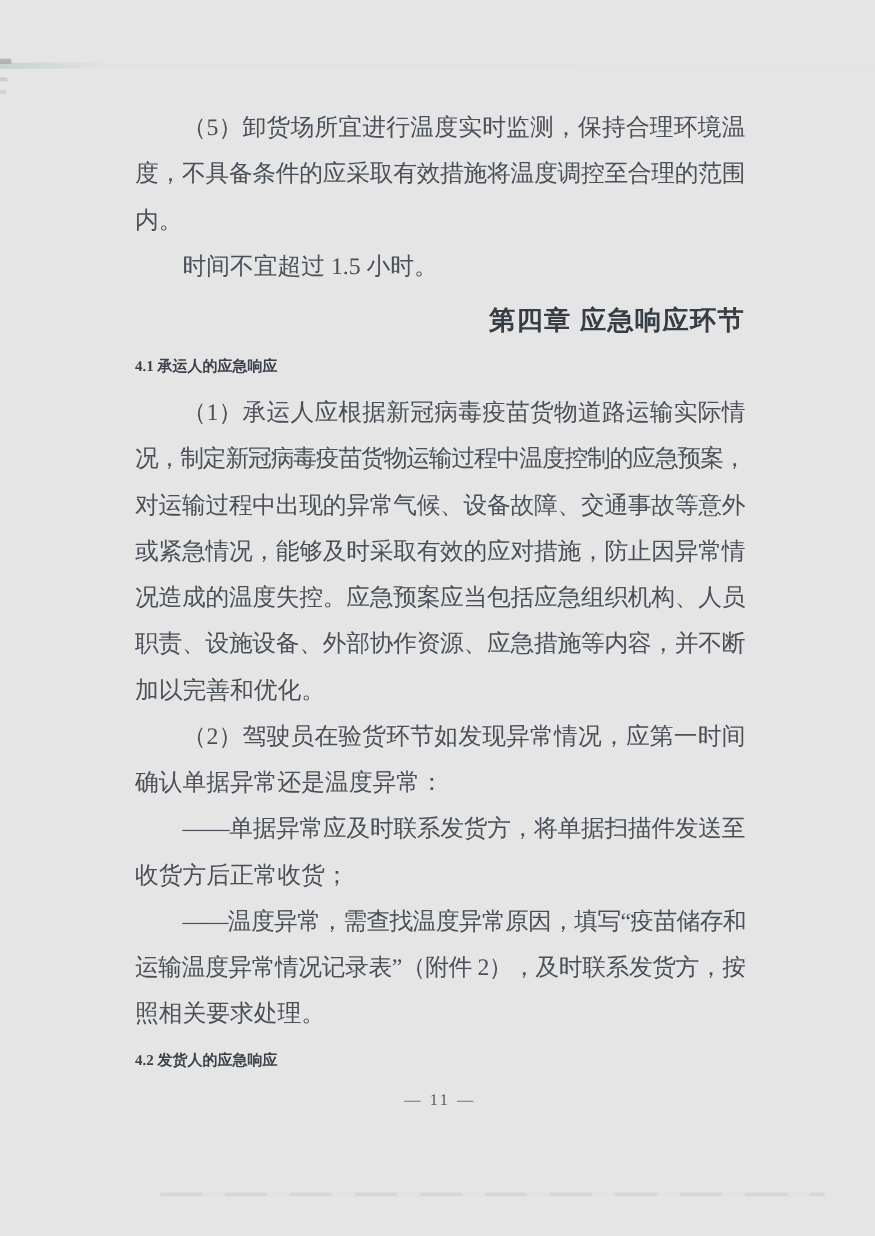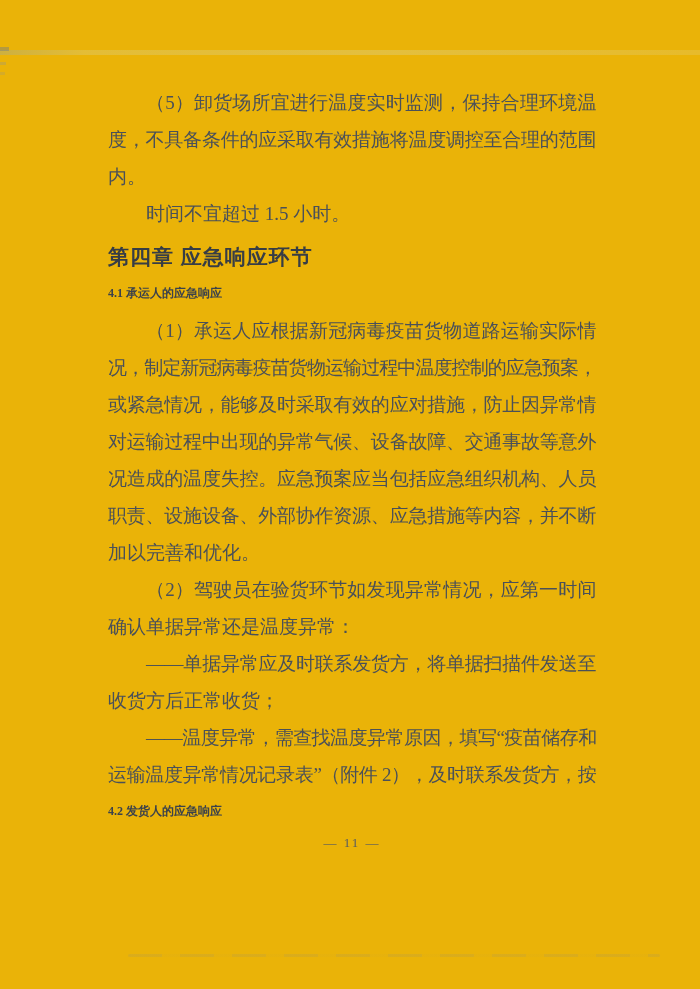--- a/index.html
+++ b/index.html
@@ -4,21 +4,21 @@
 <style>
   html, body {
     margin: 0;
     padding: 0;
     background: #ffffff;
   }
   .page {
     position: relative;
     width: 700px;
     height: 989px;
-    background: #eab308;
+    background: #e5e5e5;
     overflow: hidden;
     font-family: "Liberation Serif", "DejaVu Serif", serif;
   }
 
   
   .artifact { position: absolute; pointer-events: none; }
   .artifact-top {
     top: 50px; left: 0; width: 700px; height: 5px;
     background: linear-gradient(90deg,
       rgba(150,170,168,0.35) 0%,
@@ -66,21 +66,21 @@
     letter-spacing: -0.4px;
   }
   .ln.s05 { letter-spacing: -0.8px; }
   .ln.s1  { letter-spacing: -1.2px; }
   .ln.ind { text-indent: 2em; }
 
   .chapter {
     font-size: 21px;
     line-height: 37px;
     margin-top: 6px;
-    text-align: left;
+    text-align: right;
     font-weight: 700;
     letter-spacing: 1px;
     color: #373d45;
     font-family: "Liberation Sans", "DejaVu Sans", sans-serif;
   }
   .sec {
     font-size: 12px;
     line-height: 37px;
     font-weight: 700;
     color: #3c424b;
@@ -110,30 +110,31 @@
     <div class="ln just">度，不具备条件的应采取有效措施将温度调控至合理的范围</div>
     <div class="ln">内。</div>
     <div class="ln ind">时间不宜超过 1.5 小时。</div>
 
     <div class="chapter">第四章 应急响应环节</div>
 
     <div class="sec">4.1 承运人的应急响应</div>
 
     <div class="ln ind just">（1）承运人应根据新冠病毒疫苗货物道路运输实际情</div>
     <div class="ln just s1">况，制定新冠病毒疫苗货物运输过程中温度控制的应急预案，</div>
+    <div class="ln just">对运输过程中出现的异常气候、设备故障、交通事故等意外</div>
     <div class="ln just">或紧急情况，能够及时采取有效的应对措施，防止因异常情</div>
-    <div class="ln just">对运输过程中出现的异常气候、设备故障、交通事故等意外</div>
     <div class="ln just">况造成的温度失控。应急预案应当包括应急组织机构、人员</div>
     <div class="ln just">职责、设施设备、外部协作资源、应急措施等内容，并不断</div>
     <div class="ln">加以完善和优化。</div>
     <div class="ln ind just">（2）驾驶员在验货环节如发现异常情况，应第一时间</div>
     <div class="ln">确认单据异常还是温度异常：</div>
     <div class="ln ind just">——单据异常应及时联系发货方，将单据扫描件发送至</div>
     <div class="ln">收货方后正常收货；</div>
     <div class="ln ind just s1">——温度异常，需查找温度异常原因，填写“疫苗储存和</div>
     <div class="ln just s05">运输温度异常情况记录表”（附件 2），及时联系发货方，按</div>
+    <div class="ln">照相关要求处理。</div>
 
     <div class="sec">4.2 发货人的应急响应</div>
 
     <div class="pagenum">— 11 —</div>
 
   </div>
 </div>
 
 </body></html>

